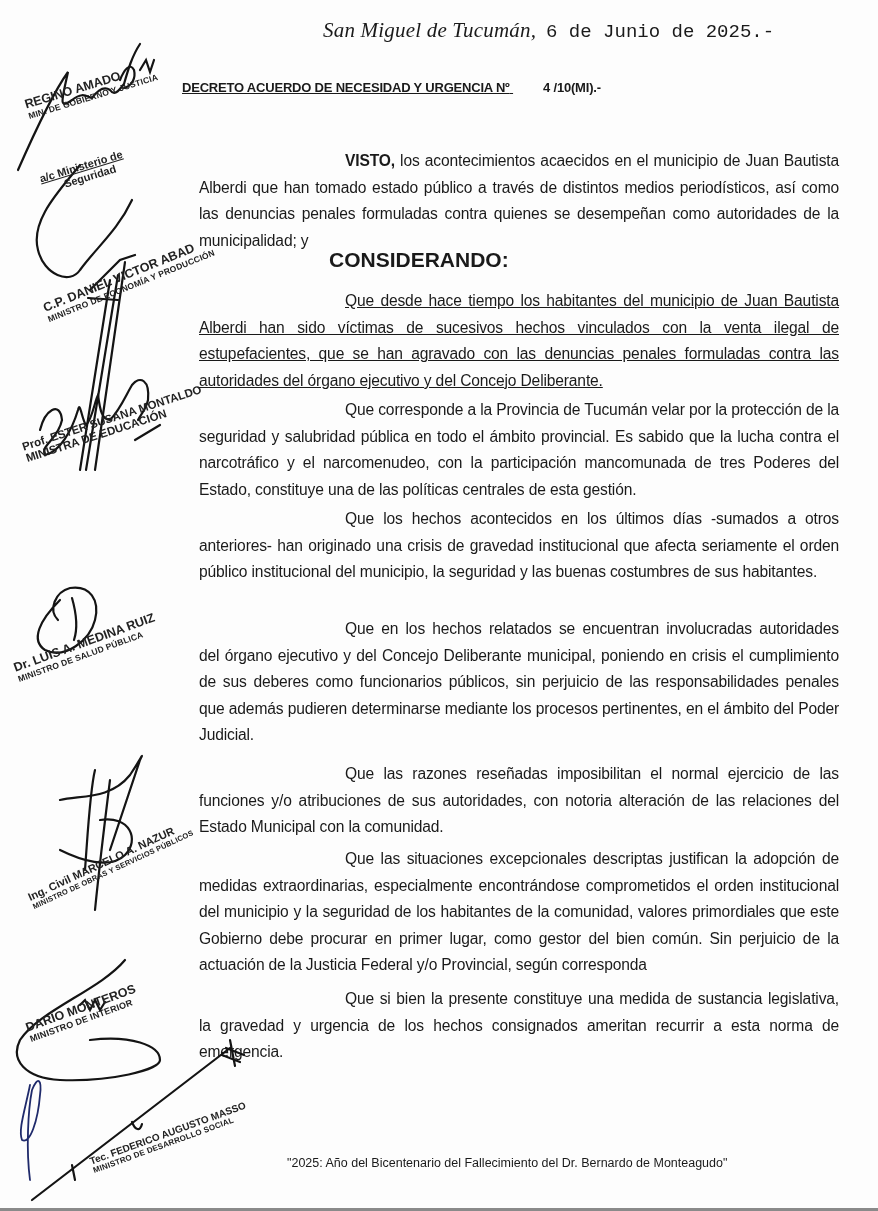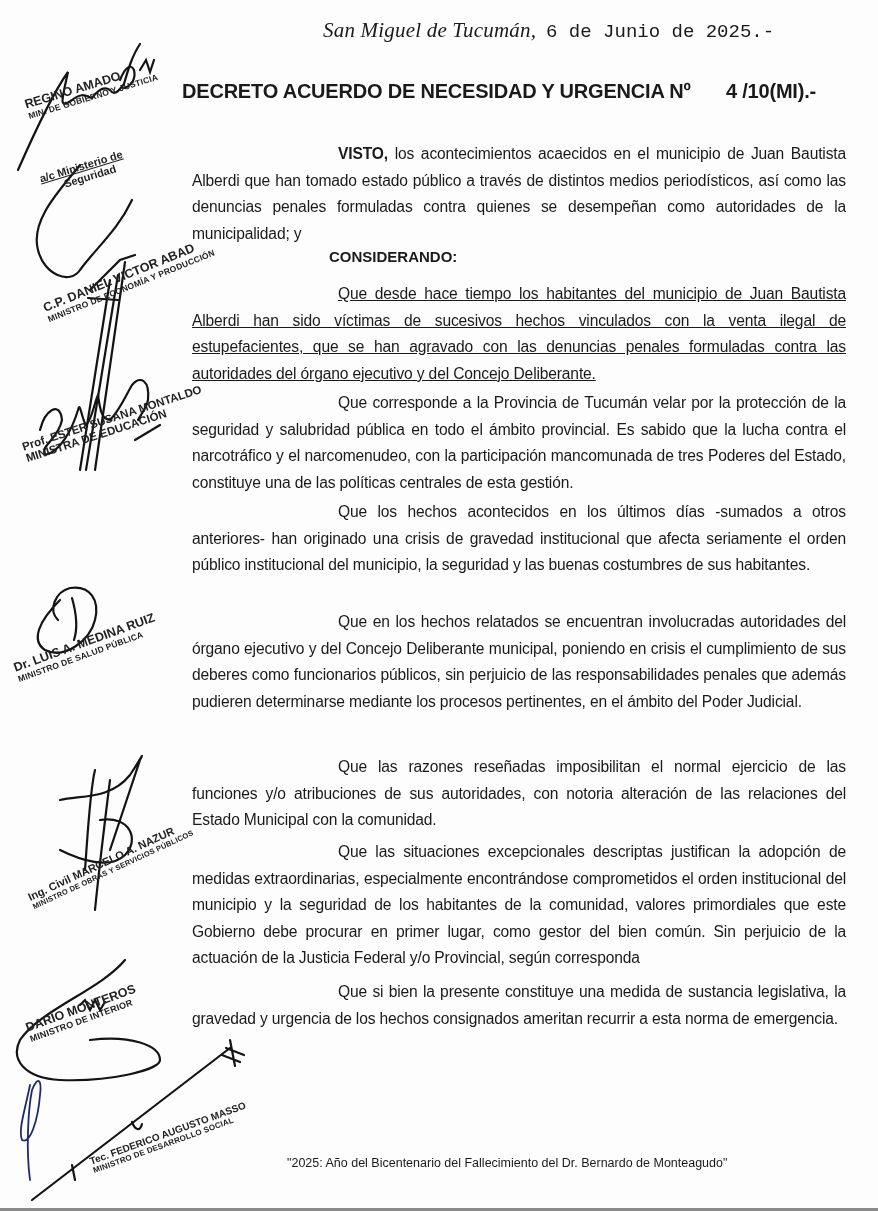--- a/index.html
+++ b/index.html
@@ -8,29 +8,29 @@
     font-family: "Liberation Sans", sans-serif; color: #1a1a1a;
   }
   .page { position: absolute; left: 0; top: 0; width: 878px; height: 1208px; background: #fdfdfd; }
   .bottom-bar { position: absolute; left: 0; top: 1208px; width: 878px; height: 3px; background: #8a8a8a; }
 
   .place-date { position: absolute; left: 323px; top: 18px; font-size: 21px; white-space: nowrap; }
   .place { font-family: Liberation Serif, serif; font-style: italic; letter-spacing: 0.2px; }
   .date { font-family: "Liberation Mono", monospace; font-size: 19px; margin-left: 4px; }
 
   .decree-title {
-    position: absolute; left: 182px; top: 80px; font-size: 20px; font-weight: bold;
-    white-space: nowrap; letter-spacing: -0.2px;
+    position: absolute; left: 182px; top: 80px; font-size: 13px; font-weight: bold;
+    text-decoration: underline; white-space: nowrap; letter-spacing: -0.2px;
   }
   .decree-title .num { display: inline-block; margin-left: 30px; }
 
   .body-text { position: absolute; left: 183px; width: 672px; font-size: 15.6px; line-height: 26.6px; letter-spacing: -0.15px; }
-  .para { text-align: justify; margin: 9px; }
+  .para { text-align: justify; margin: 16px; }
   .indent { text-indent: 146px; }
-  .heading { position: absolute; left: 329px; font-weight: bold; font-size: 15px; }
+  .heading { position: absolute; left: 329px; font-weight: bold; font-size: 21px; }
   .bold { font-weight: bold; }
 
   .footer-motto { position: absolute; left: 287px; top: 1156px; font-size: 12.5px; white-space: nowrap; }
 
   .stamp { position: absolute; font-weight: bold; white-space: nowrap; transform-origin: left bottom; color: #222; }
   .stamp .n { font-size: 12.5px; display: block; }
   .stamp .r { font-size: 8.5px; display: block; letter-spacing: 0.2px; }
   .sig { position: absolute; left: 0; top: 0; }
 </style>
 </head>

